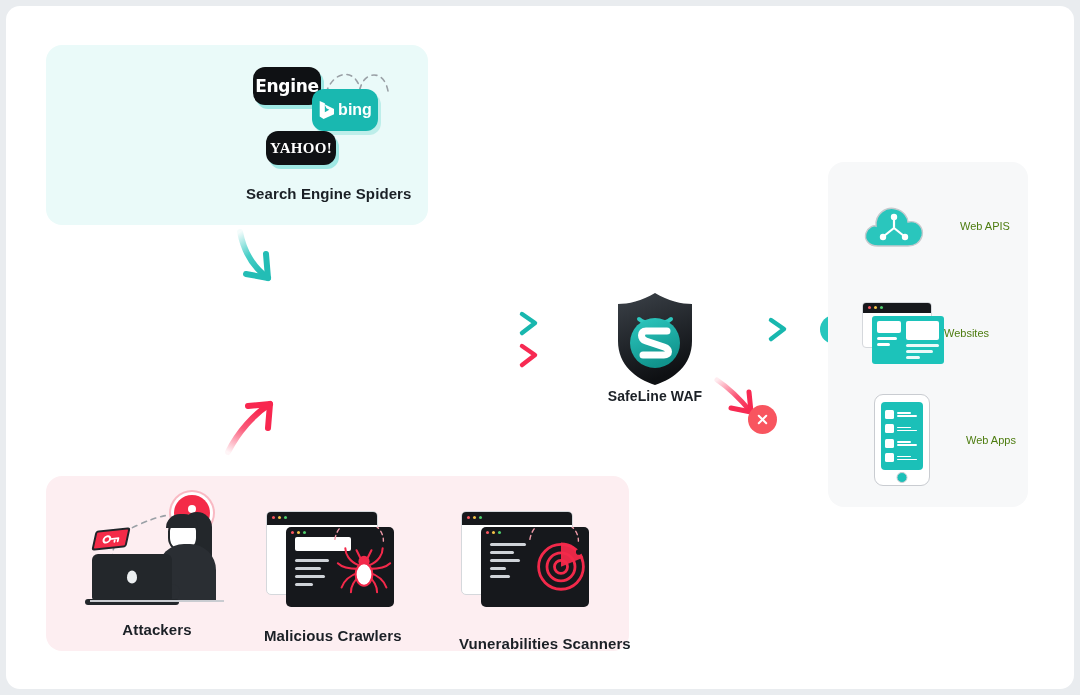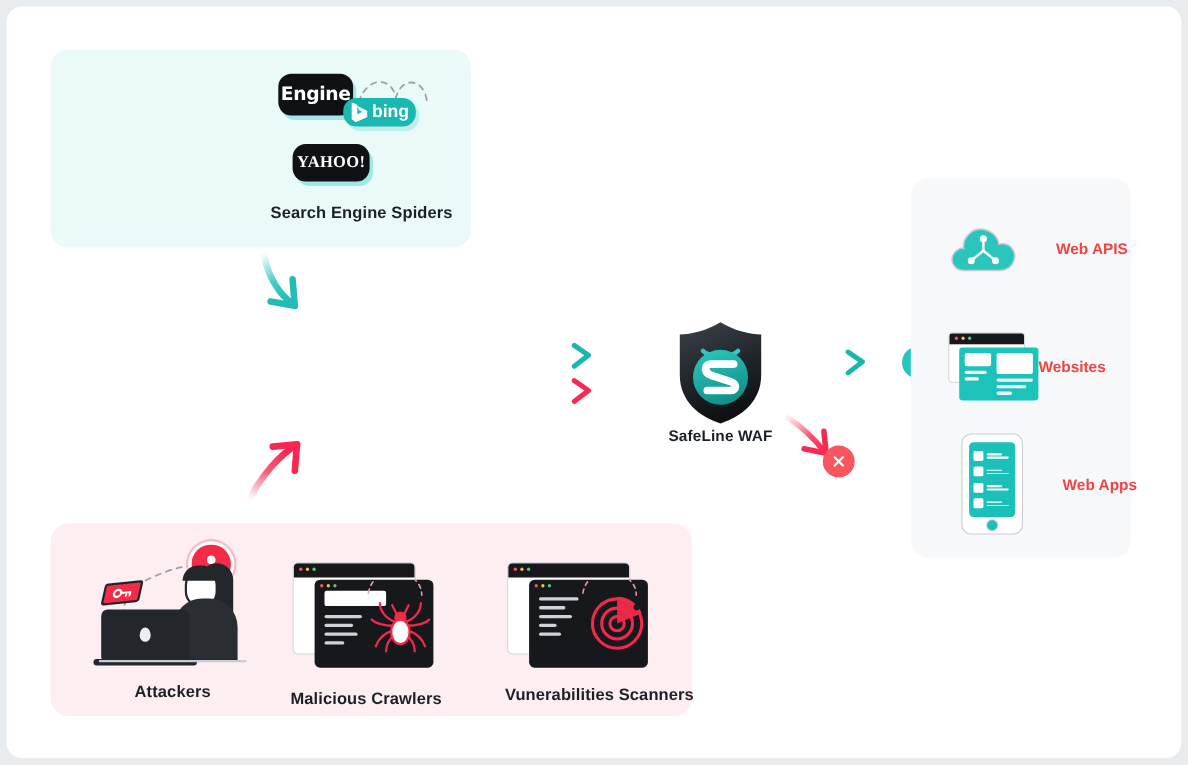--- a/index.html
+++ b/index.html
@@ -92,21 +92,21 @@
 
   
   .logos { position: relative; width: 160px; height: 112px; }
   .logo-pill {
     position: absolute; border-radius: 12px;
     display: flex; align-items: center; justify-content: center;
     font-weight: bold; color: #ffffff;
   }
   #logo-google { left: 5px;  top: 6px;  width: 68px; height: 38px; background: #0f1114; font-size: 17px;
                  box-shadow: 3px 4px 0 #9fe8e4; font-family: "DejaVu Sans", sans-serif; letter-spacing: -.3px; }
-  #logo-bing   { left: 64px; top: 28px; width: 66px; height: 26px; background: #19b8b0; font-size: 16px;
+  #logo-bing   { left: 64px; top: 28px; width: 66px; height: 42px; background: #19b8b0; font-size: 16px;
                  box-shadow: 3px 4px 0 #bdeeea; gap: 4px; }
   #logo-bing .bmark {
     width: 16px; height: 18px; background: #ffffff;
     clip-path: polygon(10% 0, 42% 12%, 42% 62%, 70% 48%, 52% 40%, 40% 18%, 100% 44%, 100% 74%, 34% 100%, 10% 86%);
   }
   #logo-yahoo  { left: 18px; top: 70px; width: 70px; height: 34px; background: #0f1114; font-size: 15px;
                  box-shadow: 3px 4px 0 #9fe8e4; font-family: "Liberation Serif", serif; letter-spacing: .3px; }
   .logos .dashes { position: absolute; left: 0; top: 0; width: 160px; height: 112px; }
 
   
@@ -154,21 +154,21 @@
     position: absolute; left: 4px; top: 4px; width: 92px; height: 92px;
     border: 1px solid #b9bec4; border-radius: 50%;
   }
   .globe-disc {
     position: absolute; left: 0; top: 0; width: 90px; height: 90px;
     border-radius: 50%; background: #16181c;
   }
 
   
   .asset-row { position: absolute; display: flex; align-items: center; }
-  .asset-label { font-weight: bold; color: #ef4444; font-size: 14px; white-space: nowrap; }
+  .asset-label { font-weight: normal; color: #4d7c0f; font-size: 11px; white-space: nowrap; }
 
   .badge {
     position: absolute; border-radius: 50%;
     display: flex; align-items: center; justify-content: center;
   }
   #badge-ok { left: 814px; top: 309px; width: 29px; height: 29px; background: #26c6bd; }
   #badge-no { left: 742px; top: 399px; width: 29px; height: 29px; background: #f8555f; }
 
   #watermark {
     position: absolute; right: 20px; bottom: 6px;
@@ -300,21 +300,21 @@
           <circle cx="30" cy="32" r="15" fill="none" stroke="#f2294a" stroke-width="3"></circle>
           <circle cx="30" cy="32" r="7" fill="none" stroke="#f2294a" stroke-width="3"></circle>
           <path d="M30 32 L 30 6 A 26 26 0 0 1 54 22 Z" fill="#f2294a" opacity="0.95"></path>
           <circle cx="49" cy="16" r="3" fill="#16181c"></circle>
         </svg>
         <svg viewBox="0 0 60 30" style="position:absolute; right:4px; top:-12px; width:58px; height:28px;">
           <path d="M2 26 C 6 4, 30 0, 44 10 C 52 16, 54 22, 54 28" fill="none" stroke="#f09aa8" stroke-width="1.5" stroke-dasharray="4 4" stroke-linecap="round"></path>
         </svg>
       </div>
     </div>
-    <div class="fig-label" style="font-size:15px; margin-top:12px;">Vunerabilities Scanners</div>
+    <div class="fig-label" style="font-size:15px; margin-top:24px;">Vunerabilities Scanners</div>
   </div>
 
   <svg style="position:absolute; left:212px; top:222px; width:100px; height:90px;">
     <defs>
       <linearGradient id="gradTealDown" x1="0" y1="0" x2="0.4" y2="1">
         <stop offset="0%" stop-color="#26c6bd" stop-opacity="0.05"></stop>
         <stop offset="55%" stop-color="#26c6bd" stop-opacity="0.85"></stop>
         <stop offset="100%" stop-color="#23bdb5"></stop>
       </linearGradient>
     </defs>

